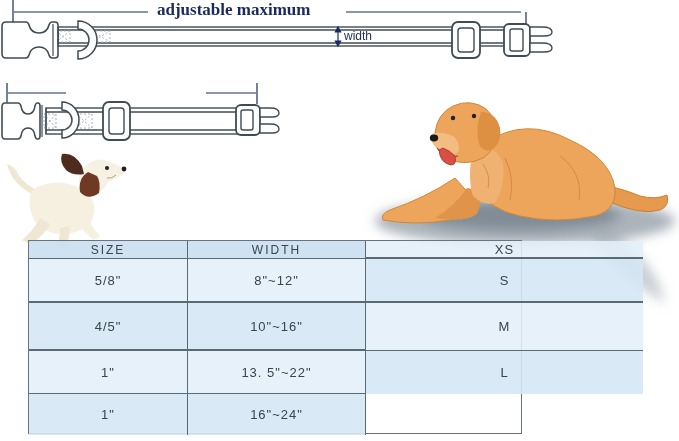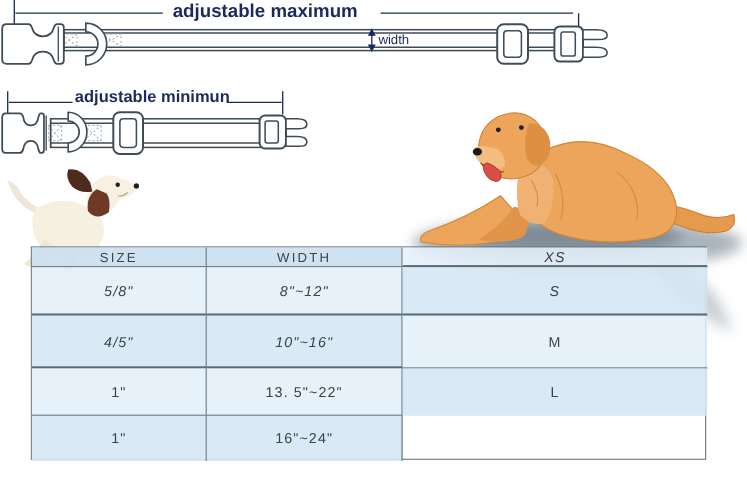--- a/index.html
+++ b/index.html
@@ -1,44 +1,44 @@
 <!DOCTYPE html>
 <html><head>
 <meta charset="utf-8">
 <style>
   html,body{margin:0;padding:0;}
   body{width:679px;height:441px;background:#ffffff;font-family:"Liberation Sans",sans-serif;}
   .canvas{position:relative;width:679px;height:441px;overflow:hidden;background:#fff;}
   svg{display:block;}
   .abs{position:absolute;}
-  .dim-label{font-family:Liberation Sans, sans-serif;font-weight:bold;color:#1b2a5e;white-space:nowrap;}
+  .dim-label{font-family:Liberation Serif, serif;font-weight:bold;color:#1b2a5e;white-space:nowrap;}
   .label-max{left:157px;top:0px;font-size:17px;}
   .label-min{left:68px;top:80px;font-size:15px;}
   .width-label{left:344px;top:29px;font-size:12px;color:#1b2a5e;font-family:"Liberation Sans",sans-serif;}
   .dogs{z-index:1;}
   .size-table{
-    left:28px;top:224px;width:614px;height:194px;z-index:2;
+    left:28px;top:240px;width:494px;height:194px;z-index:2;
     display:grid;
     grid-template-columns:159px 178px 277px;
     grid-template-rows:18px 44px 48px 43px 41px;
     border:1px solid #66757f;
     box-sizing:border-box;
   }
   .size-table > div{
     display:flex;align-items:center;justify-content:center;
     border-right:1px solid #5a6a74;border-bottom:1px solid #5a6a74;
     box-sizing:border-box;
     color:#3a444c;
   }
   .size-table > div:nth-child(3n){border-right:none;}
   .size-table > div.last-row{border-bottom:none;}
   .th{background:rgba(203,224,240,0.92);font-size:12px;letter-spacing:2px;color:#303a42;}
   .td{font-size:13px;letter-spacing:1px;background:rgba(226,239,249,0.88);}
   .row-alt{background:rgba(213,231,244,0.90);}
-  .thick-bottom{border-bottom-width:2px !important;font-style:italic;}
+  .thick-bottom{border-bottom-width:2px !important;}
 </style>
 </head>
 <body>
 
 <div class="canvas">
 
   <svg class="abs" style="left:0;top:0;" width="560" height="62" viewBox="0 0 560 62">
     <g stroke="#1b2a5e" stroke-width="1.2" fill="none">
       <path d="M13,0 V24"></path>
       <path d="M14,12 H148"></path>
@@ -103,21 +103,20 @@
       <rect x="103" y="25" width="27" height="38" rx="6" stroke-width="1.8"></rect>
       <rect x="109" y="31" width="15" height="26" rx="3" stroke-width="1.4"></rect>
     </g>
     <g stroke="#3f4c55" fill="#ffffff">
       <rect x="236" y="28" width="24" height="30" rx="5" stroke-width="1.8"></rect>
       <rect x="241" y="33" width="12" height="20" rx="2" stroke-width="1.4"></rect>
       <path d="M260,31 h10 q9,0 9,5 q0,4 -7,4 h-12 z" stroke-width="1.4"></path>
       <path d="M260,47 h10 q9,0 9,5 q0,4 -7,4 h-12 z" stroke-width="1.4"></path>
     </g>
   </svg>
-  <div class="abs dim-label label-min">adjustable minimun</div>
 
   <svg class="abs dogs" style="left:2px;top:148px;" width="140" height="104" viewBox="0 0 140 104">
     <path d="M30,46 Q10,36 5,16 Q9,17 14,22 Q17,32 34,42 Z" fill="#efe7d3"></path>
     <path d="M30,42 Q52,28 78,40 Q95,50 92,66 Q88,84 62,86 Q40,86 32,72 Q24,56 30,42 Z" fill="#f6f0e1"></path>
     <path d="M38,70 Q30,84 20,92 L28,96 Q42,88 48,76 Z" fill="#efe7d3"></path>
     <path d="M72,68 Q80,84 92,92 L98,88 Q88,78 84,64 Z" fill="#f6f0e1"></path>
     <path d="M58,80 Q58,92 54,99 L63,100 Q68,90 68,78 Z" fill="#efe7d3"></path>
     <path d="M78,42 Q74,24 86,16 Q96,8 108,14 L122,20 Q126,22 122,26 L106,34 Q100,48 84,48 Q78,46 78,42 Z" fill="#f7f1e3"></path>
     <path d="M80,18 Q72,4 60,6 Q57,14 64,22 Q71,28 82,26 Z" fill="#4f2b1d"></path>
     <path d="M86,24 Q76,30 78,44 Q86,53 97,45 Q99,34 95,28 Z" fill="#6e3a25"></path>

